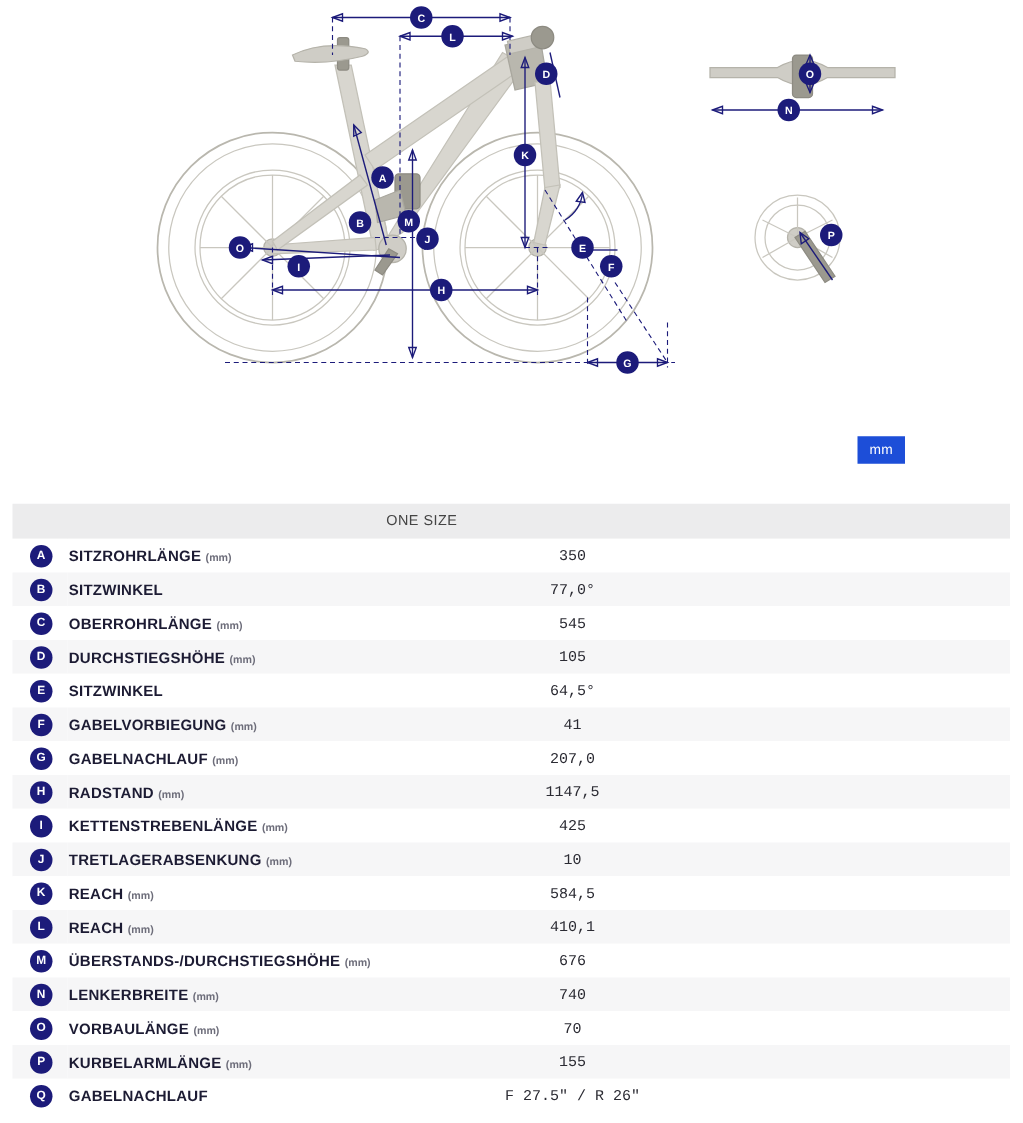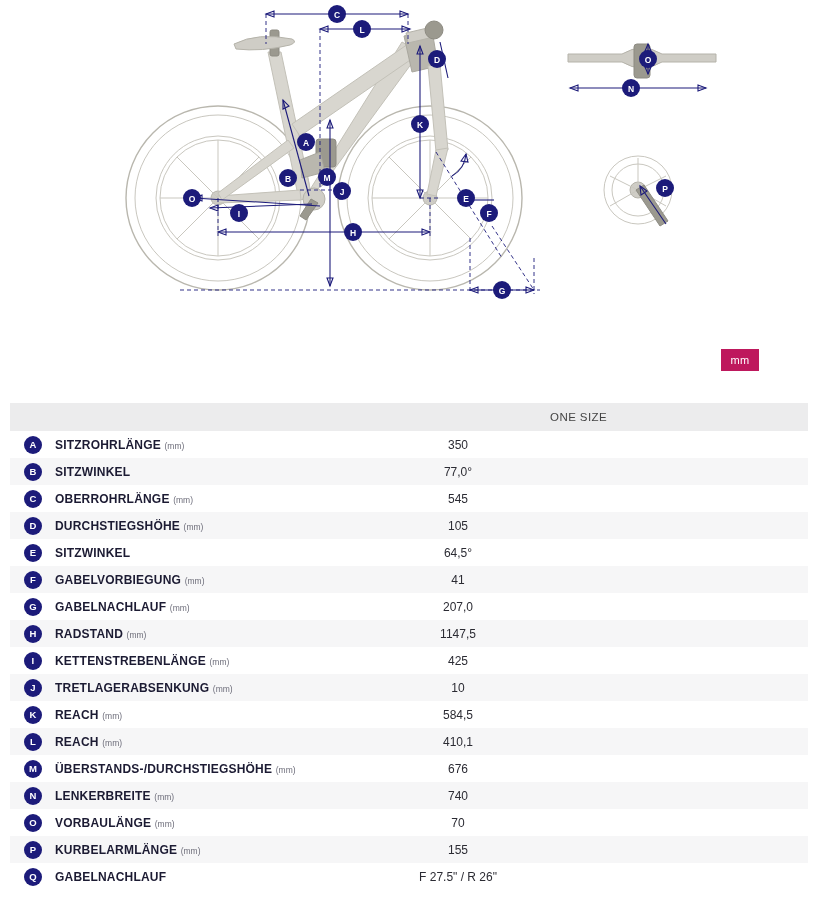--- a/index.html
+++ b/index.html
@@ -20,25 +20,25 @@
   
   #diagram {
     position: relative;
     width: 818px;
     height: 390px;
   }
   #diagram svg { display: block; }
 
   .unit-chip {
     position: absolute;
-    left: 721px;
+    left: 686px;
     top: 349px;
     width: 38px;
     height: 22px;
-    background: #be185d;
+    background: #1d4ed8;
     color: #ffffff;
     font-size: 11px;
     display: flex;
     align-items: center;
     justify-content: center;
     letter-spacing: .3px;
   }
 
   
   #geo-table {
@@ -49,21 +49,21 @@
     border-collapse: collapse;
     font-size: 12px;
   }
   #geo-table thead th {
     background: #ececed;
     height: 28px;
     font-weight: normal;
     color: #444;
     font-size: 11.5px;
     letter-spacing: .4px;
-    text-align: right;
+    text-align: left;
     border: none;
   }
   #geo-table thead th.th-label {
     text-align: left;
     padding-left: 14px;
   }
   #geo-table tbody tr { height: 27px; }
   #geo-table tbody tr:nth-child(odd)  { background: #ffffff; }
   #geo-table tbody tr:nth-child(even) { background: #f6f6f7; }
   #geo-table td {
@@ -88,29 +88,30 @@
   }
   td.cell-label {
     font-size: 12px;
     color: #1c1b33;
     letter-spacing: .2px;
     font-weight: 600;
     white-space: nowrap;
   }
   td.cell-label .unit {
     font-size: 8.5px;
-    font-weight: normal;
+    font-weight: bold;
     color: #6d6d7a;
     letter-spacing: 0;
   }
   td.cell-value {
     text-align: center;
     font-size: 12px;
     color: #2b2b33;
     width: 300px;
+    font-family: Liberation Mono, monospace;
   }
   .spacer-col { width: 200px; }
 
   
   .dim      { stroke: #1c1b7a; stroke-width: 1.1; fill: none; }
   .dash     { stroke: #1c1b7a; stroke-width: .9; fill: none; stroke-dasharray: 4 3; }
   .frame    { fill: #d8d6cf; stroke: #c3c1b8; stroke-width: 1; }
   .frame-dk { fill: #b9b7ae; stroke: #a9a79e; stroke-width: 1; }
   .tire     { fill: none; stroke: #b9b7ae; stroke-width: 1.4; }
   .tirein   { fill: none; stroke: #c9c7bf; stroke-width: 1; }

